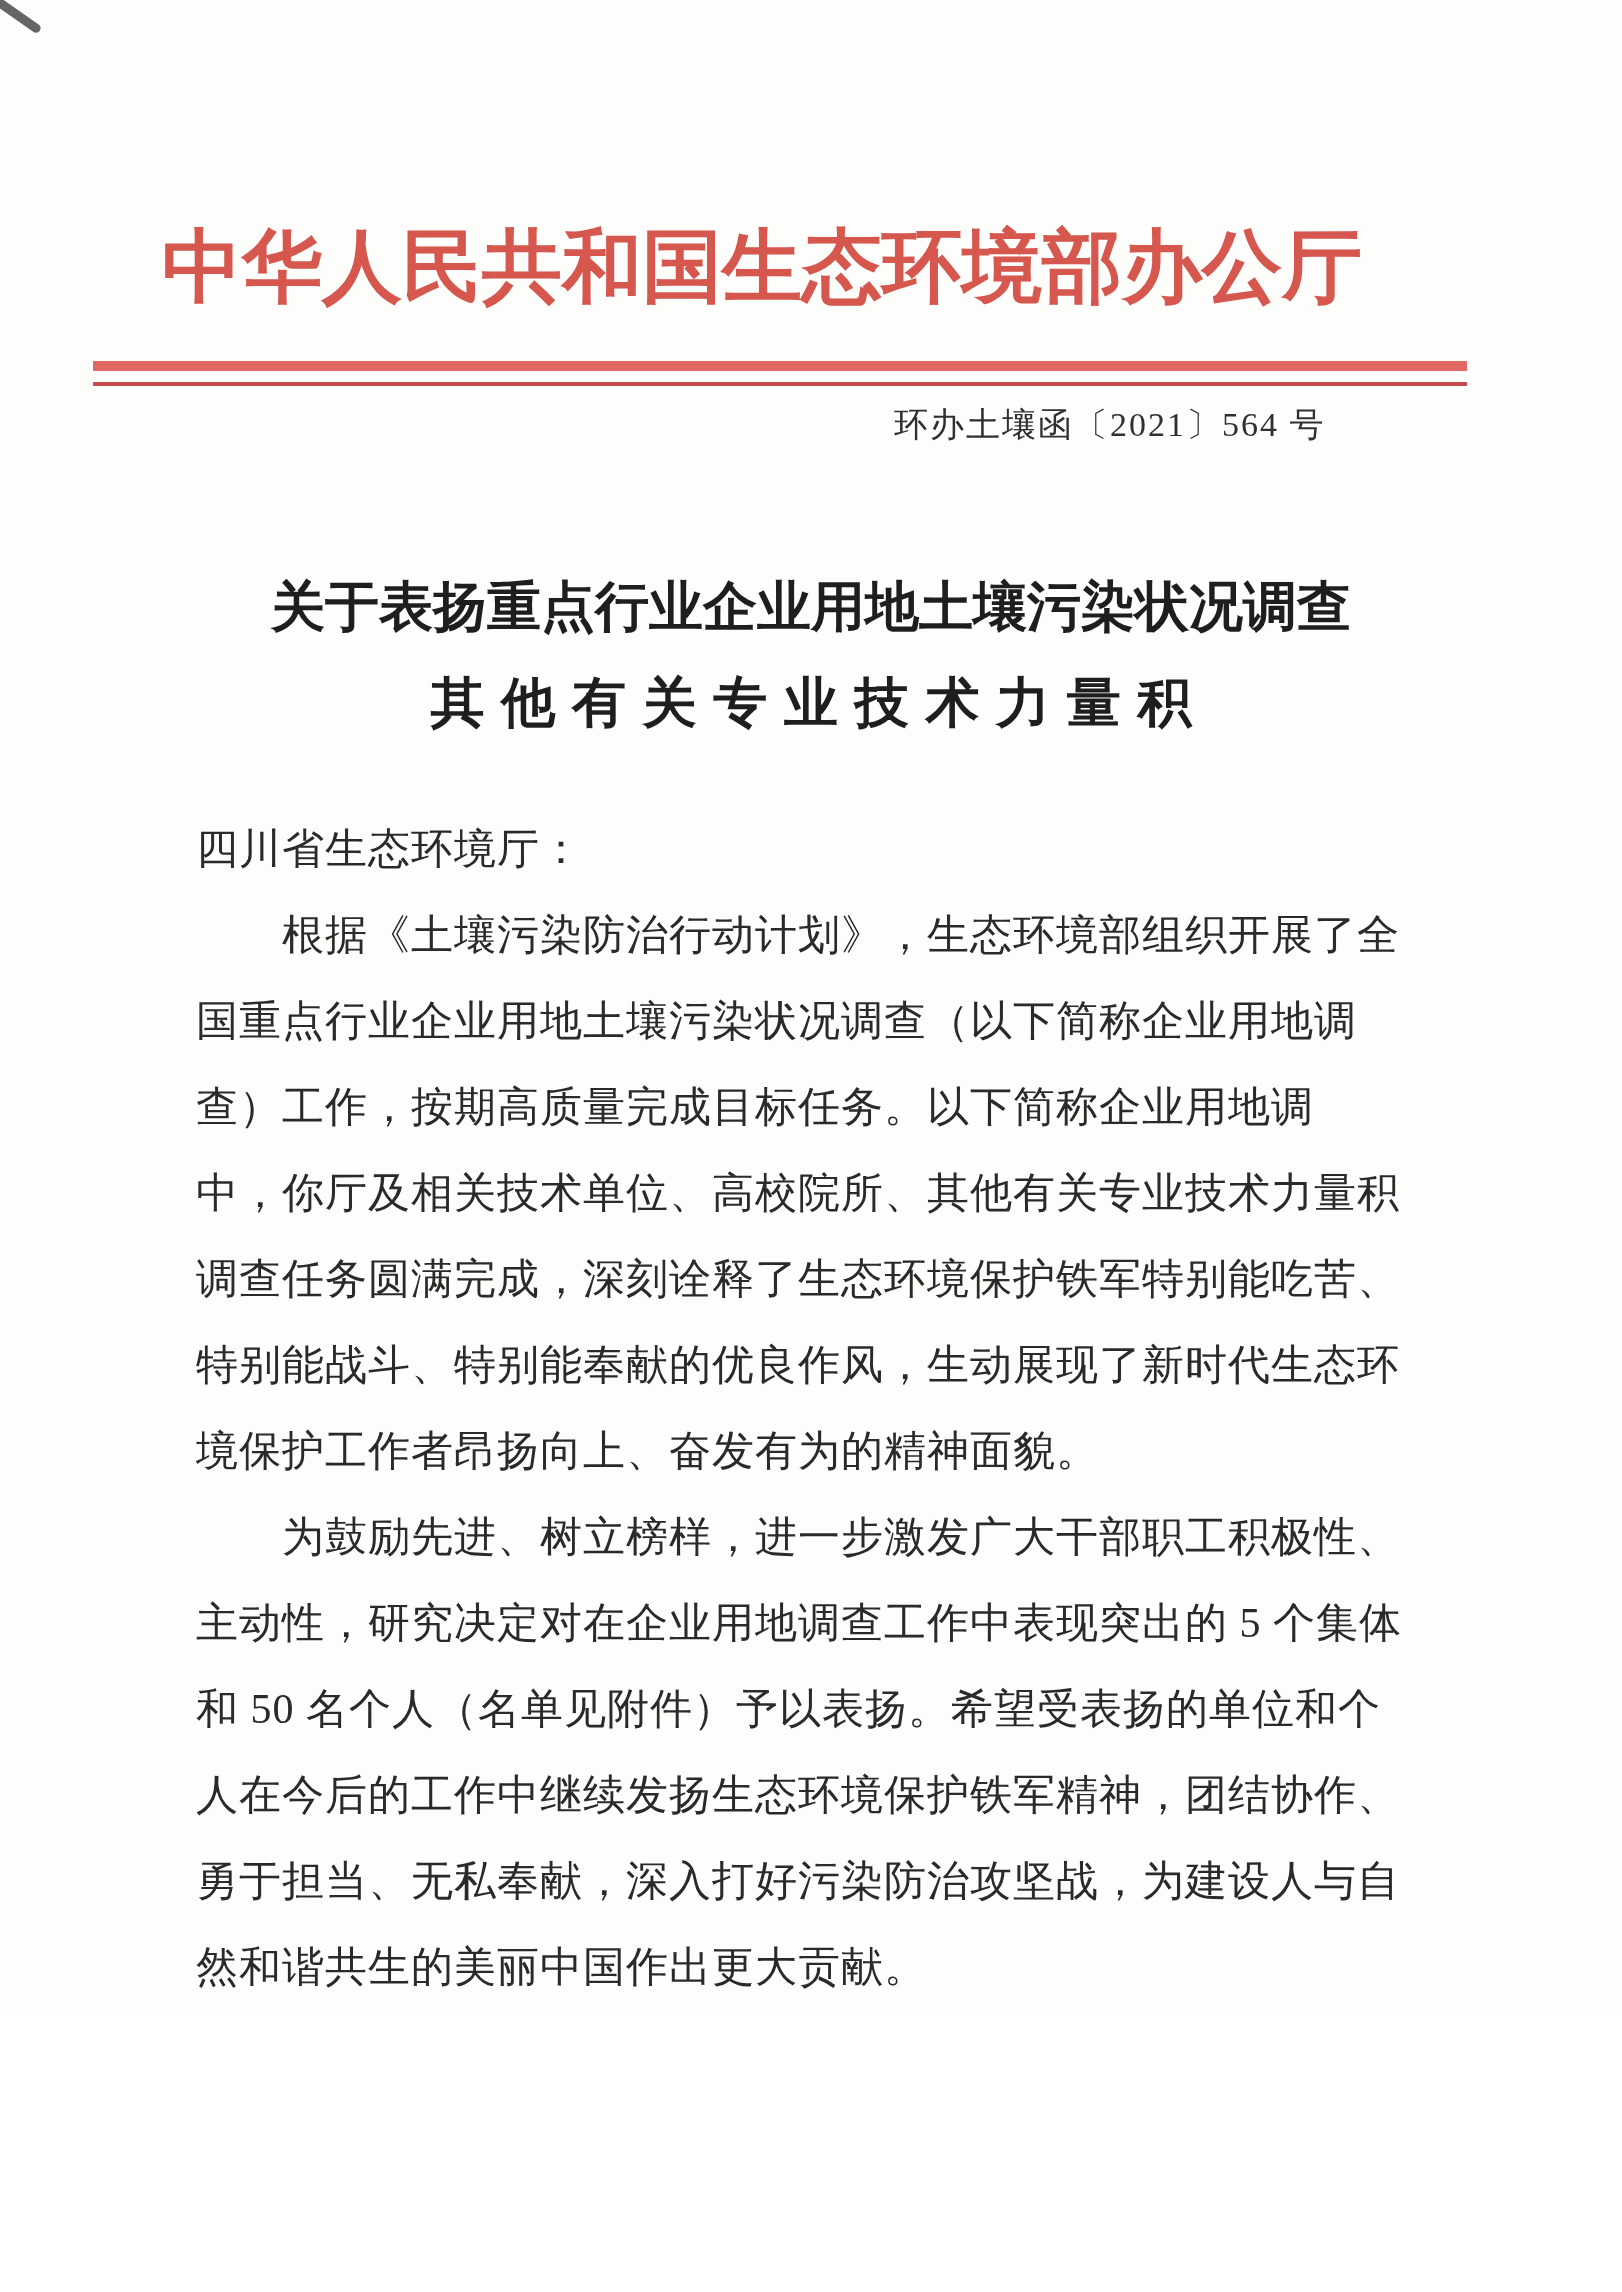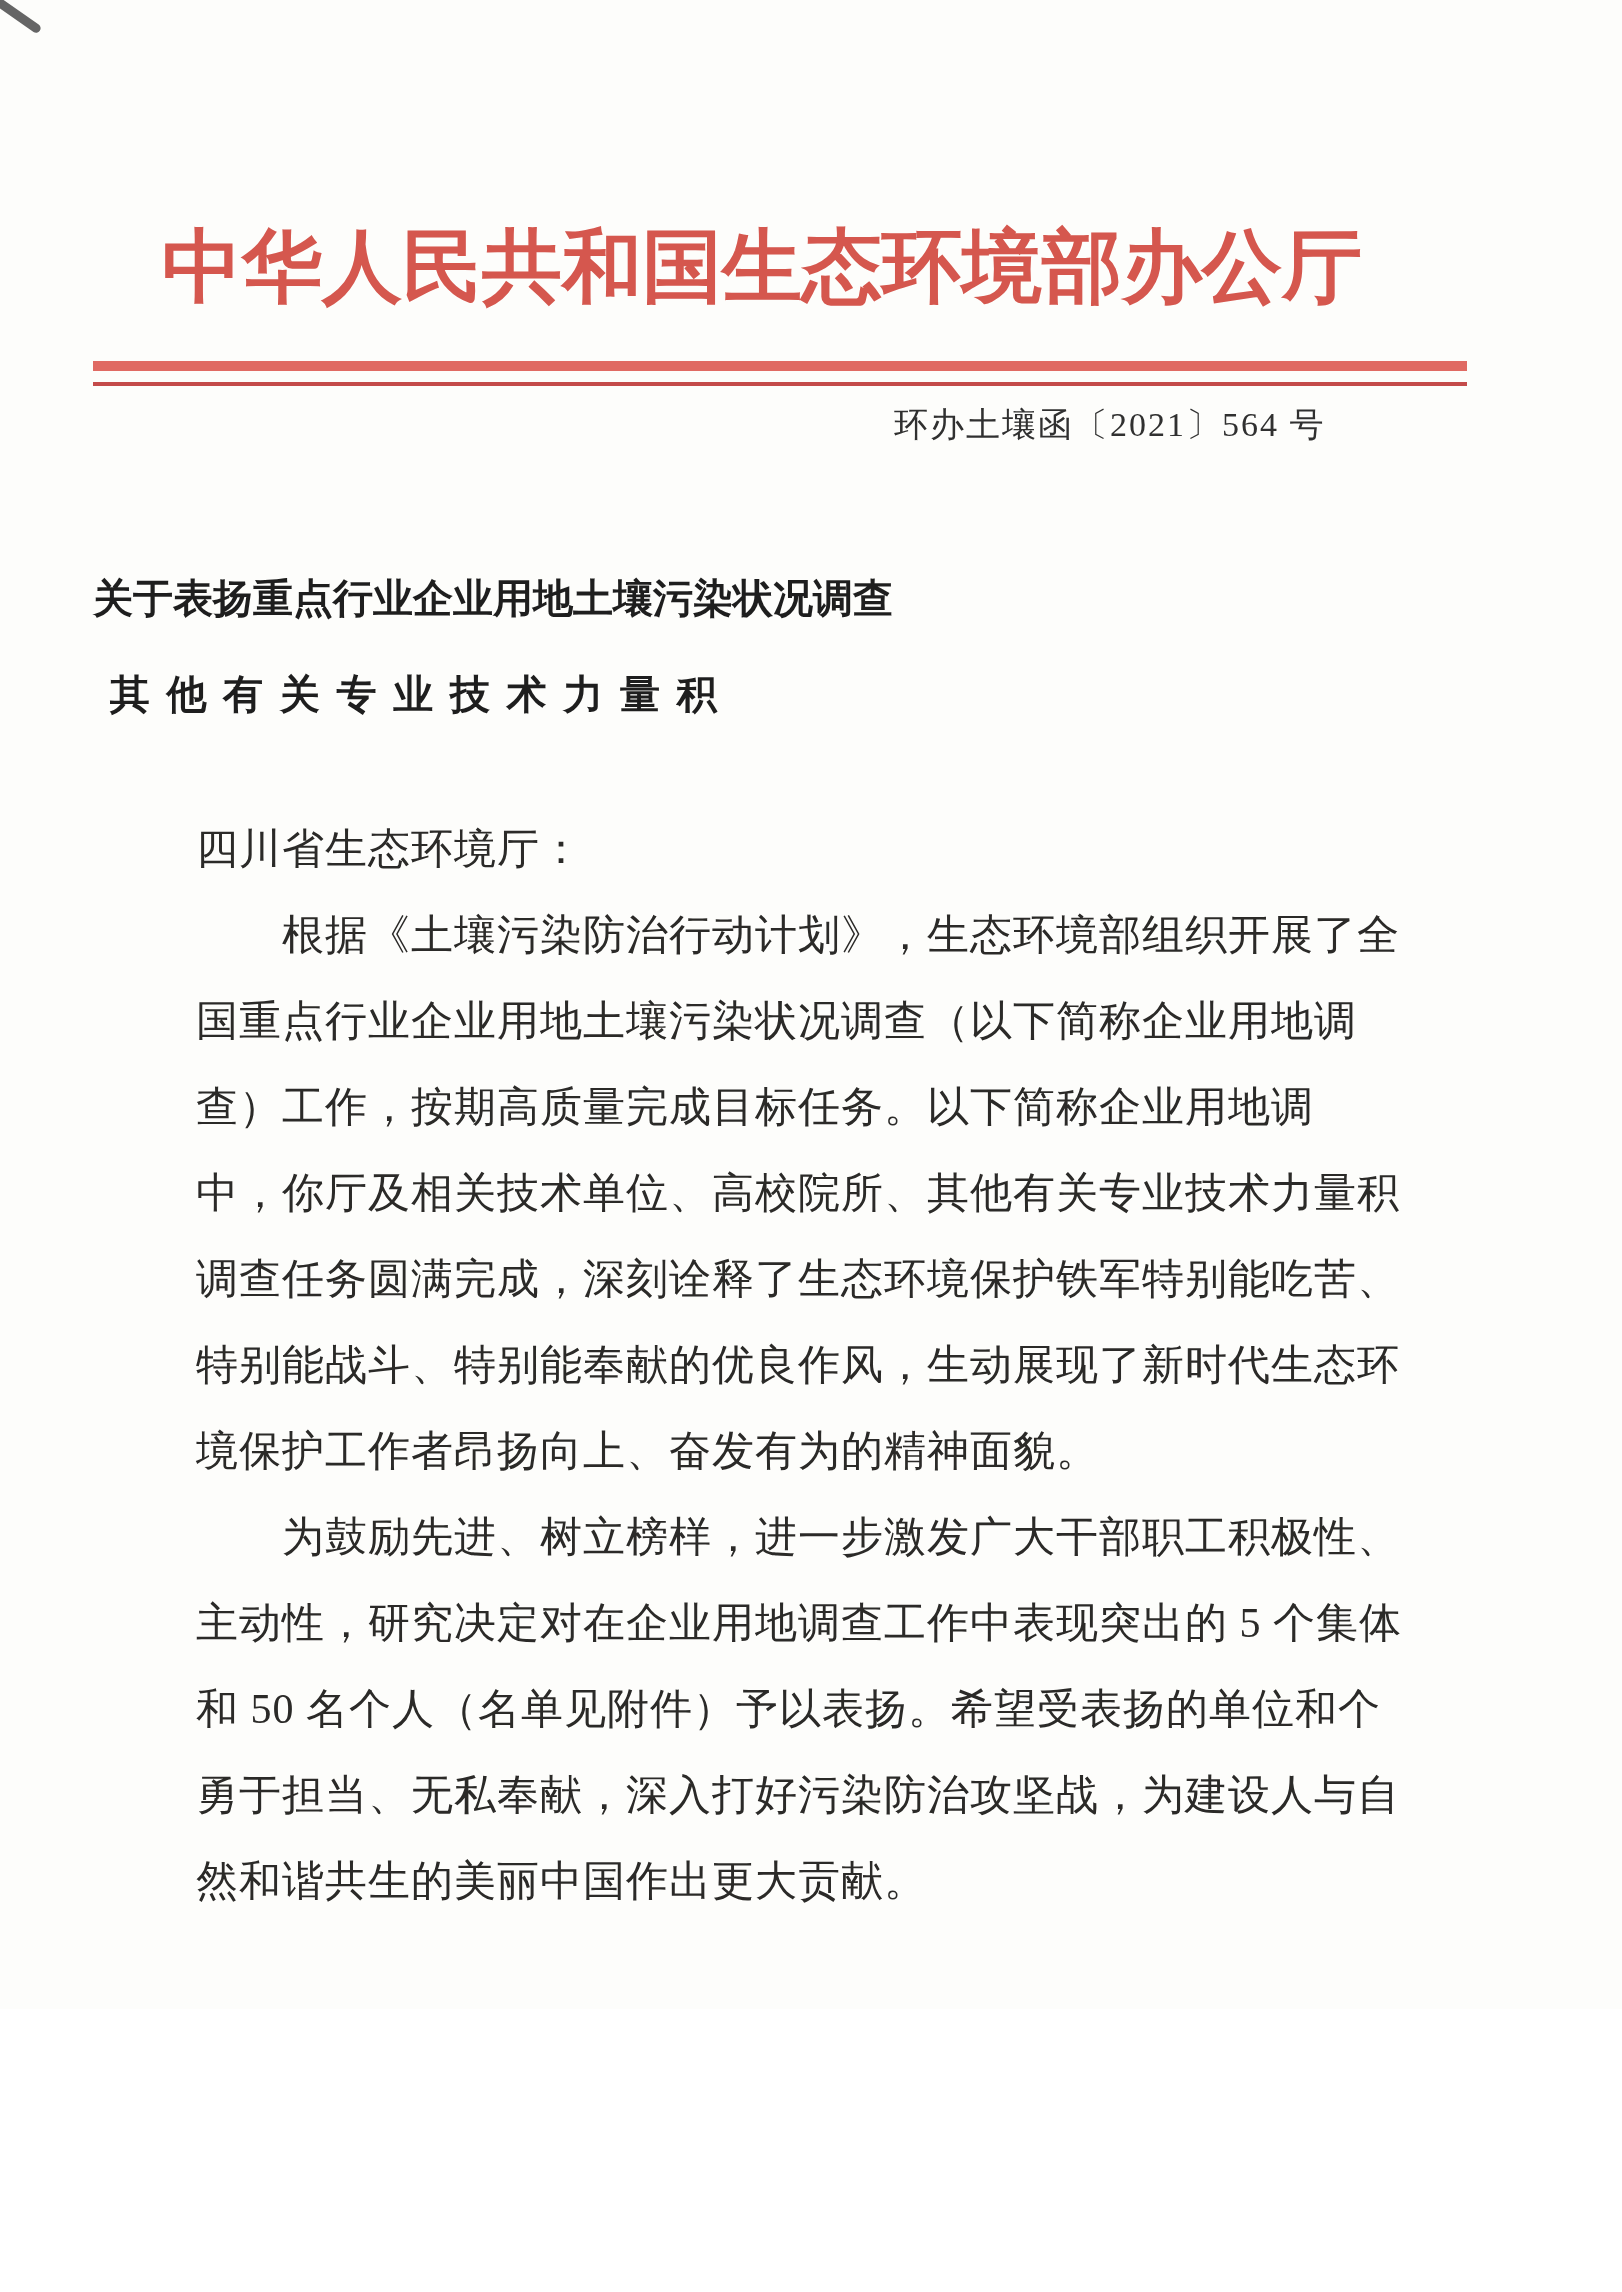--- a/index.html
+++ b/index.html
@@ -26,22 +26,22 @@
   .rule-bottom-thick{top:2099px;height:9.8px;background:#e06a63;}
   
   .doc-number{
     position:absolute;top:402px;left:894px;
     font-size:34px;color:#303030;letter-spacing:2px;
     white-space:nowrap;
   }
   
   .title{
     position:absolute;left:93px;width:1436px;
-    font-weight:bold;color:#1e1e1e;
-    font-size:40px;white-space:nowrap;
+    text-align:center;font-weight:bold;color:#1e1e1e;
+    font-size:54px;white-space:nowrap;
   }
   .title-1{top:571px;}
   .title-2{top:667px;letter-spacing:16.7px;padding-left:16.7px;box-sizing:border-box;}
   
   .body-block{position:absolute;left:196px;top:806px;width:1210px;}
   .line{
     height:86px;line-height:86px;
     font-size:42px;letter-spacing:1px;
     color:#2b2a28;white-space:nowrap;
   }
@@ -75,20 +75,21 @@
     <div class="line indent">根据《土壤污染防治行动计划》，生态环境部组织开展了全</div>
     <div class="line">国重点行业企业用地土壤污染状况调查（以下简称企业用地调</div>
     <div class="line">查）工作，按期高质量完成目标任务。以下简称企业用地调</div>
     <div class="line">中，你厅及相关技术单位、高校院所、其他有关专业技术力量积</div>
     <div class="line">调查任务圆满完成，深刻诠释了生态环境保护铁军特别能吃苦、</div>
     <div class="line">特别能战斗、特别能奉献的优良作风，生动展现了新时代生态环</div>
     <div class="line">境保护工作者昂扬向上、奋发有为的精神面貌。</div>
     <div class="line indent">为鼓励先进、树立榜样，进一步激发广大干部职工积极性、</div>
     <div class="line">主动性，研究决定对在企业用地调查工作中表现突出的 5 个集体</div>
     <div class="line">和 50 名个人（名单见附件）予以表扬。希望受表扬的单位和个</div>
+    <div class="line">人在今后的工作中继续发扬生态环境保护铁军精神，团结协作、</div>
     <div class="line">勇于担当、无私奉献，深入打好污染防治攻坚战，为建设人与自</div>
     <div class="line">然和谐共生的美丽中国作出更大贡献。</div>
   </div>
 
   <div class="rule rule-bottom-thin"></div>
   <div class="rule rule-bottom-thick"></div>
 
 </div>
 
 

